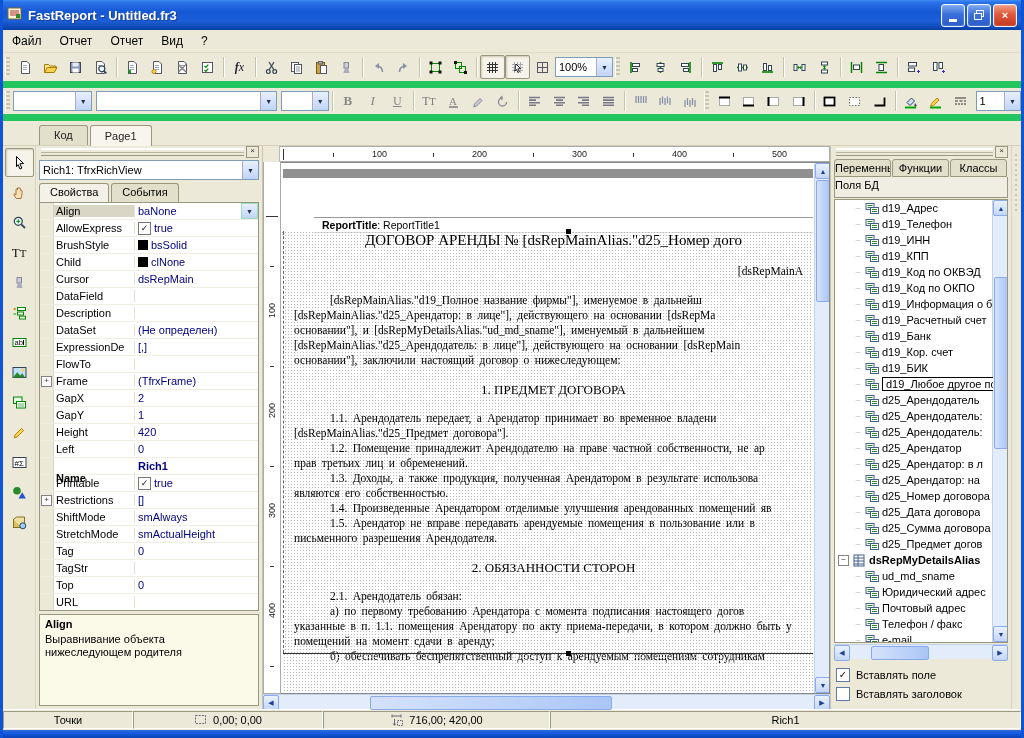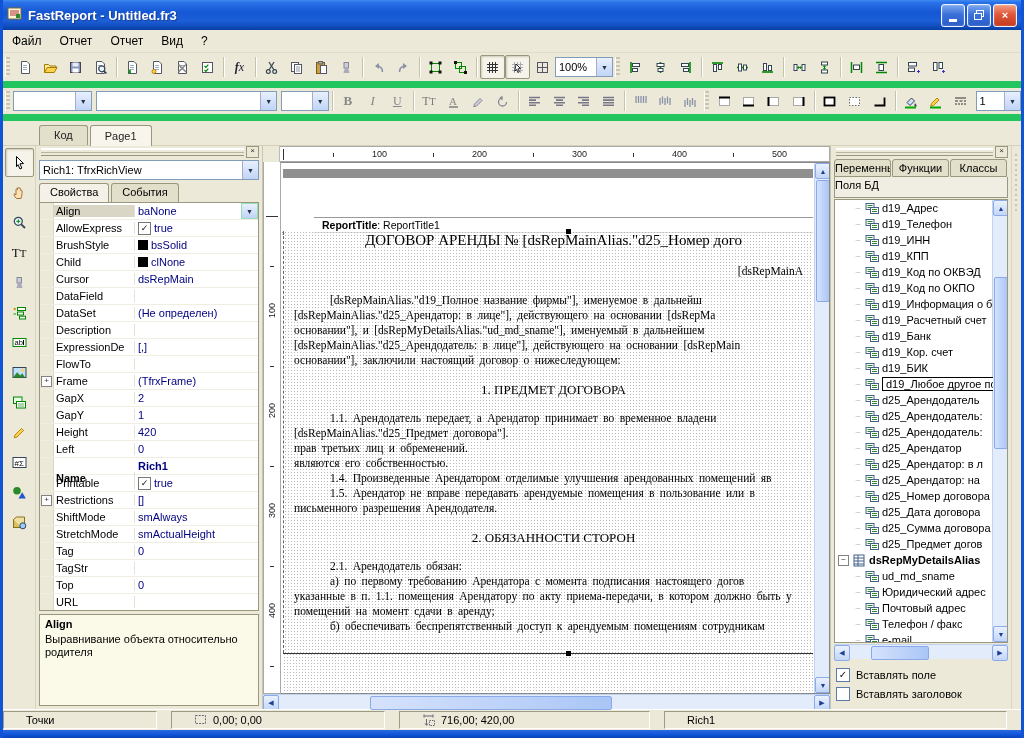--- a/index.html
+++ b/index.html
@@ -120,21 +120,21 @@
   .tree .vscroll{border-left:1px solid #c2d3f2;}
   .treehscroll{height:14px;flex:0 0 14px;margin-top:1px;}
   .dchecks{flex:0 0 44px;padding-top:6px;}
   .dcheck{display:flex;align-items:center;height:19px;}
   .cbox{width:12px;height:12px;border:1px solid #5f7aa6;background:#fff;margin:0 6px 0 2px;font-size:10px;line-height:11px;text-align:center;color:#111;}
   
   .rightstrip{width:9px;flex:0 0 9px;background:#ece9d8;border-left:1px solid #d8d5c0;
     background-image:repeating-linear-gradient(180deg,#c9c5ae 0 2px,transparent 2px 5px);background-size:2px 60px;background-repeat:no-repeat;background-position:3px 8px;}
   
   .statusbar{height:20px;flex:0 0 20px;background:#ece9d8;display:flex;border-top:1px solid #fff;}
-  .sfield{border:1px solid;border-color:#9d9b85 #fff #fff #9d9b85;margin:1px 14px 1px 0;display:flex;align-items:center;padding:0 22px;overflow:hidden;white-space:nowrap;}
+  .sfield{border:1px solid;border-color:#9d9b85 #fff #fff #9d9b85;margin:1px 0 1px 0;display:flex;align-items:center;padding:0 10px;overflow:hidden;white-space:nowrap;justify-content:center;}
   .sf1{width:108px;flex:0 0 108px;}
   .sf2{width:168px;flex:0 0 168px;}
   .sf3{width:205px;flex:0 0 205px;}
   .sf4{flex:1;}
   .sicon{margin-right:5px;display:flex;}
   .bottomedge{height:8px;flex:0 0 8px;background:linear-gradient(180deg,#2a6ae0,#0f53d7 60%,#0a42b4);}
 </style>
 </head>
 <body>
 
@@ -697,30 +697,30 @@
           </div>
           <div class="prow">
             <span class="pgut"></span>
             <span class="pname">DataField</span>
             <span class="pval">
               <span></span>
             </span>
           </div>
           <div class="prow">
             <span class="pgut"></span>
+            <span class="pname">Description</span>
+            <span class="pval">
+              <span></span>
+            </span>
+          </div>
+          <div class="prow">
+            <span class="pgut"></span>
             <span class="pname">DataSet</span>
             <span class="pval">
               <span>(Не определен)</span>
-            </span>
-          </div>
-          <div class="prow">
-            <span class="pgut"></span>
-            <span class="pname">Description</span>
-            <span class="pval">
-              <span></span>
             </span>
           </div>
           <div class="prow">
             <span class="pgut"></span>
             <span class="pname">ExpressionDe</span>
             <span class="pval">
               <span>[,]</span>
             </span>
           </div>
           <div class="prow">
@@ -837,21 +837,21 @@
             <span class="pgut"></span>
             <span class="pname">Visible</span>
             <span class="pval">
               <span class="chk">✓</span>
               <span>true</span>
             </span>
           </div>
         </div>
       <div class="hintbox">
         <div class="hint-title">Align</div>
-        <div class="hint-text">Выравнивание объекта относительно родителя</div>
+        <div class="hint-text">Выравнивание объекта нижеследующем родителя</div>
       </div>
     </div>
 
     <div class="docarea">
       <div class="hruler-row">
         <div class="rcorner"></div>
         <div class="hruler" id="hruler">
             <span class="rlabel" style="left: 92px; top: 2px;">100</span>
             <span class="rtick" style="left: 53px; top: 6px; width: 1px; height: 4px;"></span>
             <span class="rlabel" style="left: 192px; top: 2px;">200</span>
@@ -895,21 +895,23 @@
                 <div class="dline j i"><b>[dsRepMainAlias."d19_Полное название фирмы"]</b><span>, именуемое в дальнейш</span></div>
                 <div class="dline j"><b>[dsRepMainAlias."d25_Арендатор: в лице"]</b><span>, действующего на основании </span><b>[dsRepMa</b></div>
                 <div class="dline j"><b>основании"]</b><span>, и </span><b>[dsRepMyDetailsAlias."ud_md_sname"]</b><span>, именуемый в дальнейшем </span></div>
                 <div class="dline j"><b>[dsRepMainAlias."d25_Арендодатель: в лице"]</b><span>, действующего на основании </span><b>[dsRepMain</b></div>
                 <div class="dline j"><b>основании"]</b><span>, заключили настоящий договор о нижеследующем:</span></div>
                 <div class="dline blank"></div>
                 <div class="dline h"><b>1. ПРЕДМЕТ ДОГОВОРА</b></div>
                 <div class="dline blank"></div>
                 <div class="dline j i"><span>1.1. Арендодатель передает, а Арендатор принимает во временное владени</span></div>
                 <div class="dline j"><b>[dsRepMainAlias."d25_Предмет договора"]</b><span>.</span></div>
+                <div class="dline j i"><span>1.2. Помещение принадлежит Арендодателю на праве частной собственности, не ар</span></div>
                 <div class="dline j"><span>прав третьих лиц и обременений.</span></div>
+                <div class="dline j i"><span>1.3. Доходы, а также продукция, полученная Арендатором в результате использова</span></div>
                 <div class="dline j"><span>являются его собственностью.</span></div>
                 <div class="dline j i"><span>1.4. Произведенные Арендатором отделимые улучшения арендованных помещений яв</span></div>
                 <div class="dline j i"><span>1.5. Арендатор не вправе передавать арендуемые помещения в пользование или в</span></div>
                 <div class="dline j"><span>письменного разрешения Арендодателя.</span></div>
                 <div class="dline blank"></div>
                 <div class="dline h"><b>2. ОБЯЗАННОСТИ СТОРОН</b></div>
                 <div class="dline blank"></div>
                 <div class="dline j i"><span>2.1. Арендодатель обязан:</span></div>
                 <div class="dline j i"><span>а) по первому требованию Арендатора с момента подписания настоящего догов</span></div>
                 <div class="dline j"><span>указанные в п. 1.1. помещения Арендатору по акту приема-передачи, в котором должно быть у</span></div>

